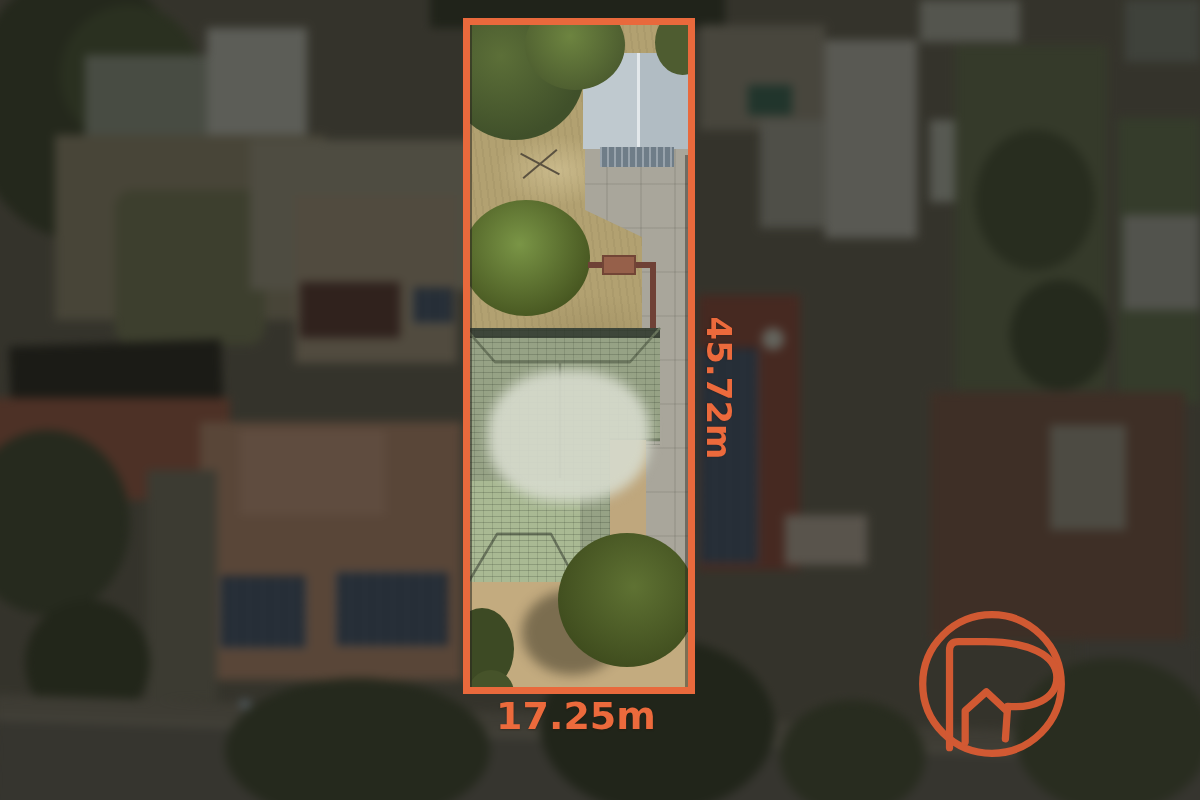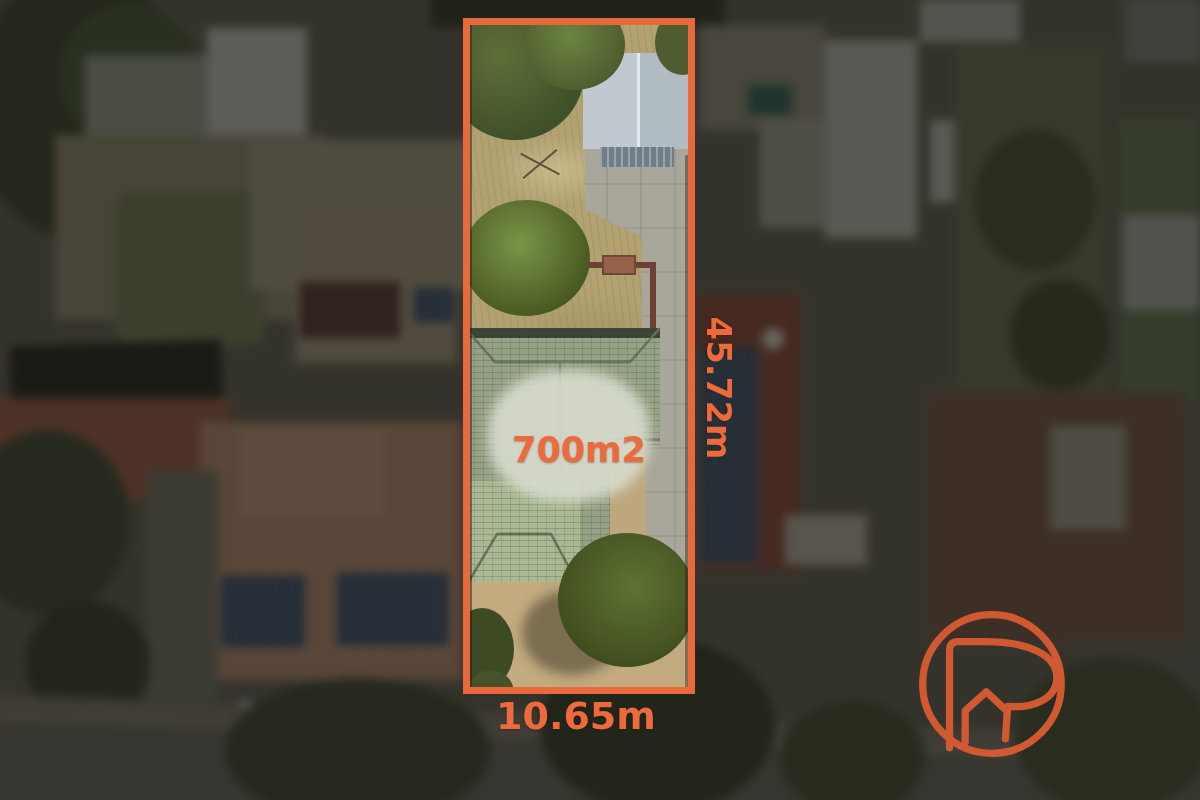--- a/index.html
+++ b/index.html
@@ -156,24 +156,23 @@
 
     <div class="b" style="left:0;top:0;width:2px;height:662px;background:rgba(40,38,30,0.55);"></div>
     <div class="b" style="left:215px;top:130px;width:3px;height:532px;background:rgba(40,38,30,0.45);"></div>
 
     <div class="b blur-blob" style="left:18px;top:345px;width:162px;height:132px;border-radius:45%;background:rgba(214,218,204,0.92);"></div>
   </div>
 
   <div class="lot-border"></div>
 
   <div class="dim-label area-label">
-    <div>700m2</div>
   </div>
   <div class="dim-label side-label">45.72m</div>
-  <div class="dim-label front-label">10.65m</div>
+  <div class="dim-label front-label">17.25m</div>
 
   <svg class="logo" viewBox="0 0 136 136">
     <g fill="none" stroke="#d85b33" stroke-width="6.5" stroke-linecap="round" stroke-linejoin="round">
       <circle cx="68" cy="68" r="62" stroke="#d85b33"></circle>
       <path d="M 30,125 L 30,38 Q 30,30 38,30 L 62,30 C 100,30 126,42 126,62 C 126,82 104,90 82,88 L 80,117" stroke="#d85b33"></path>
       <path d="M 44,120 L 44,92 L 63,75 L 80,91" stroke="#d85b33"></path>
     </g>
   </svg>
 
 </div>

